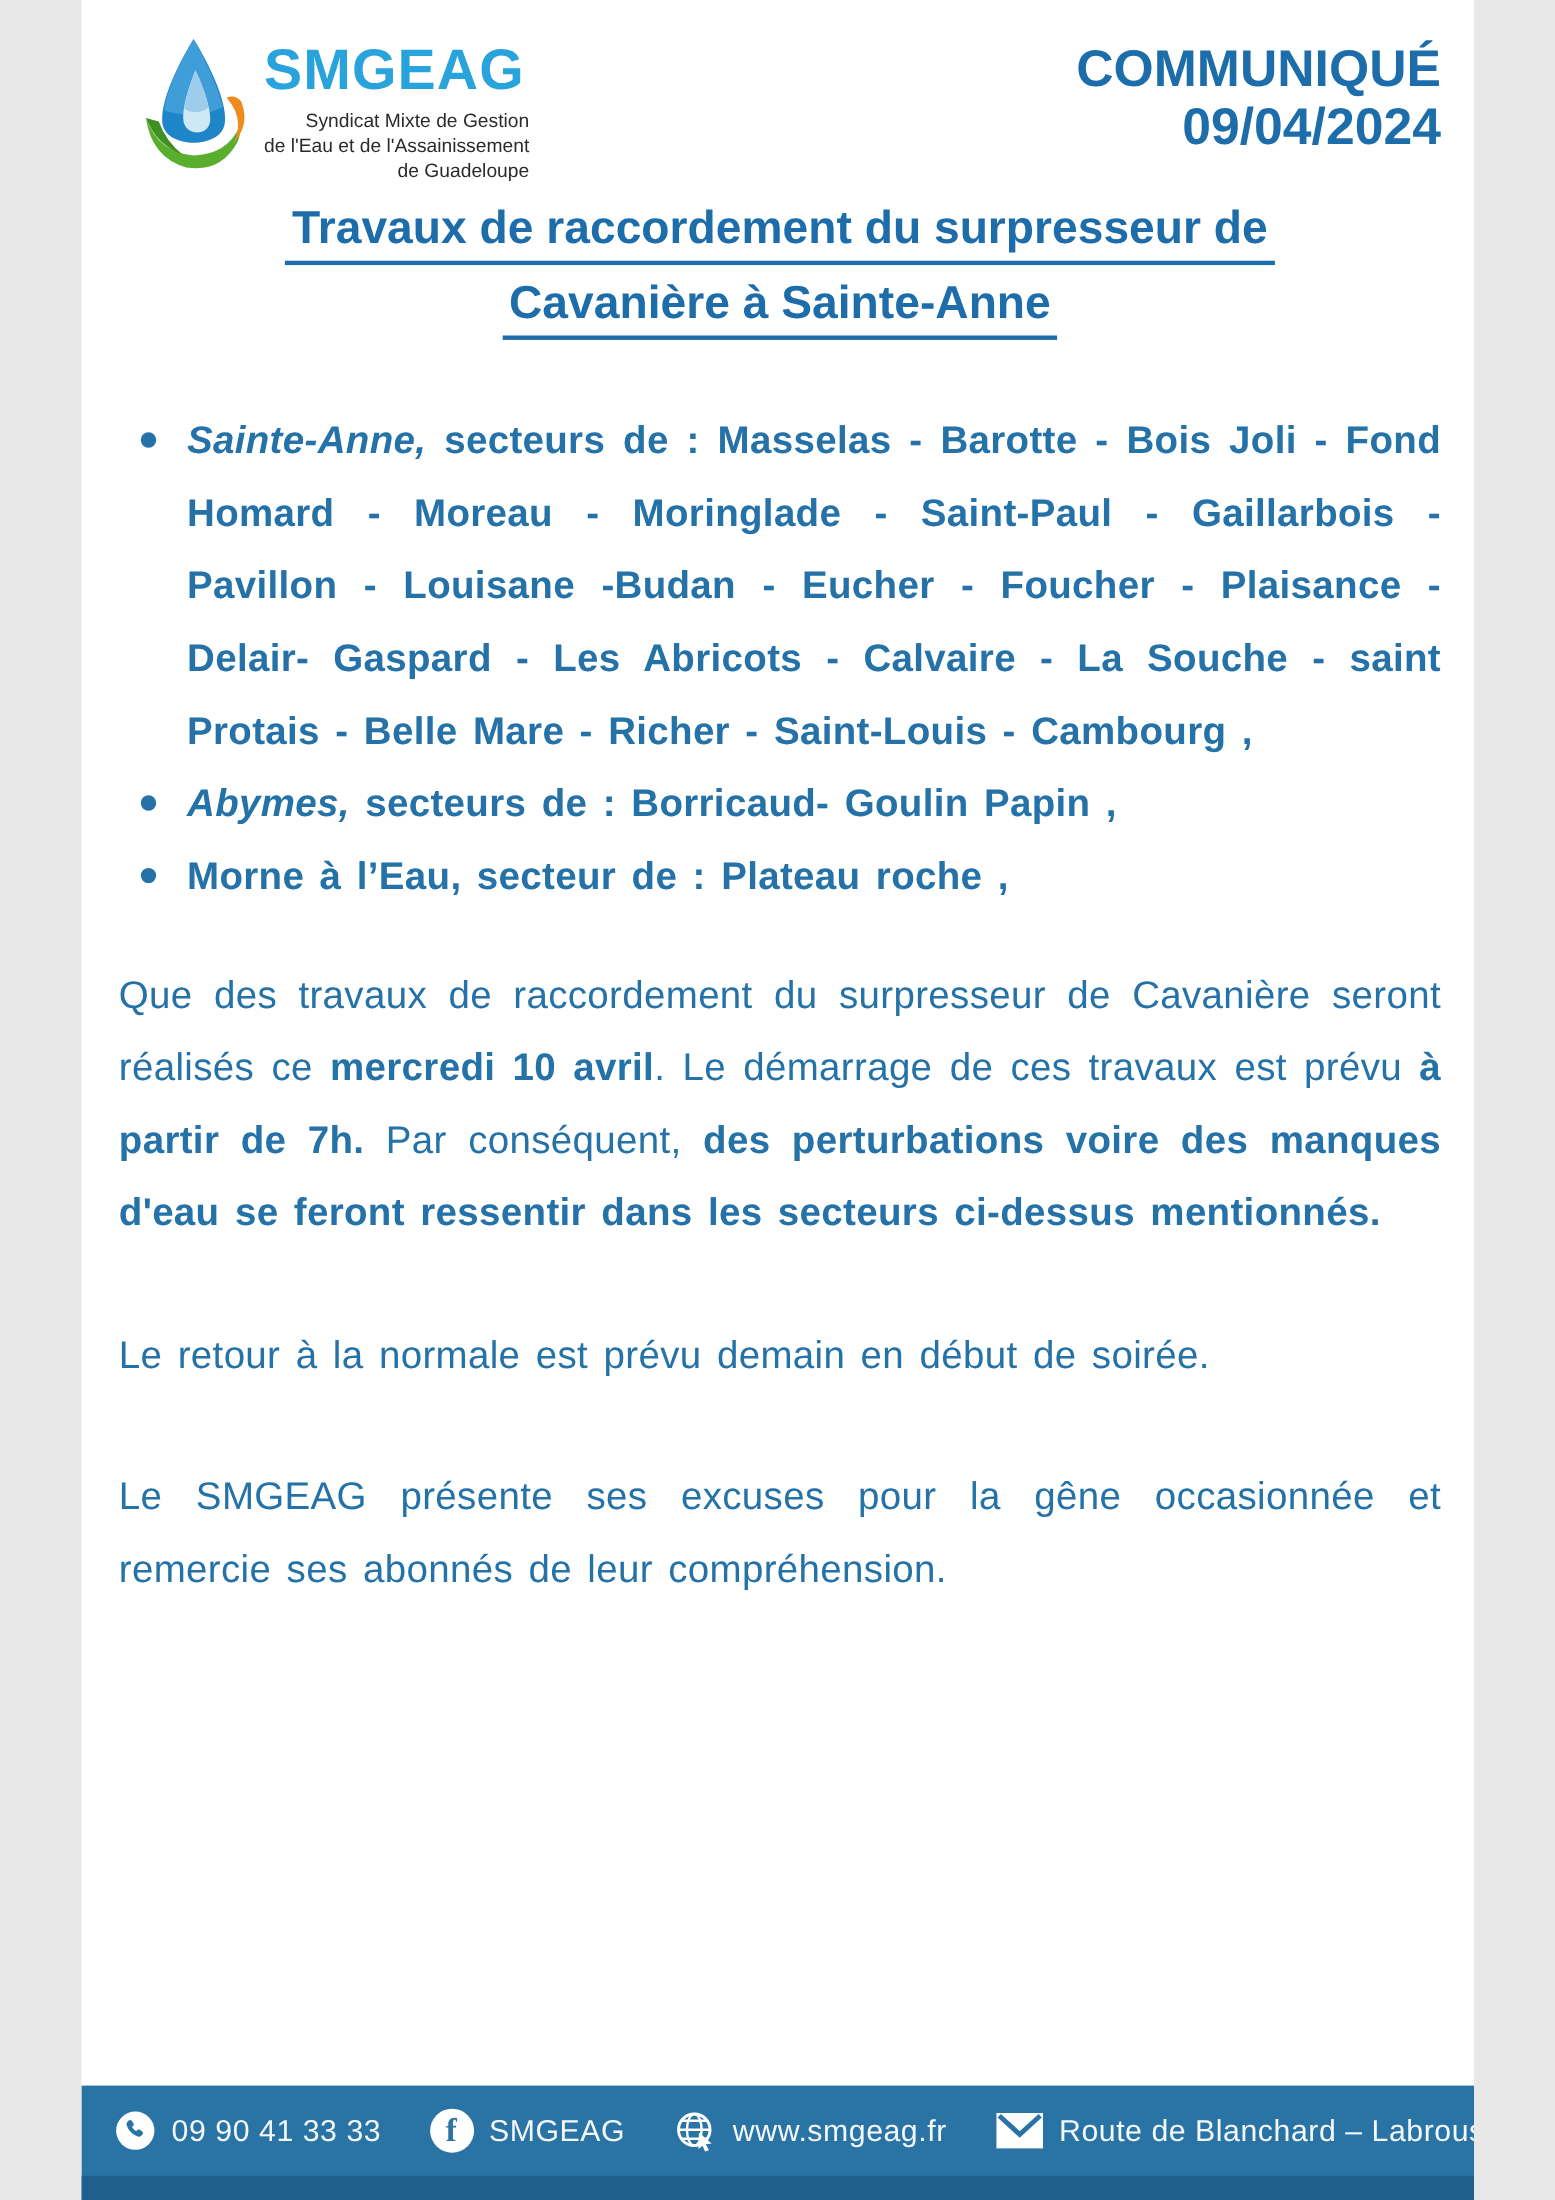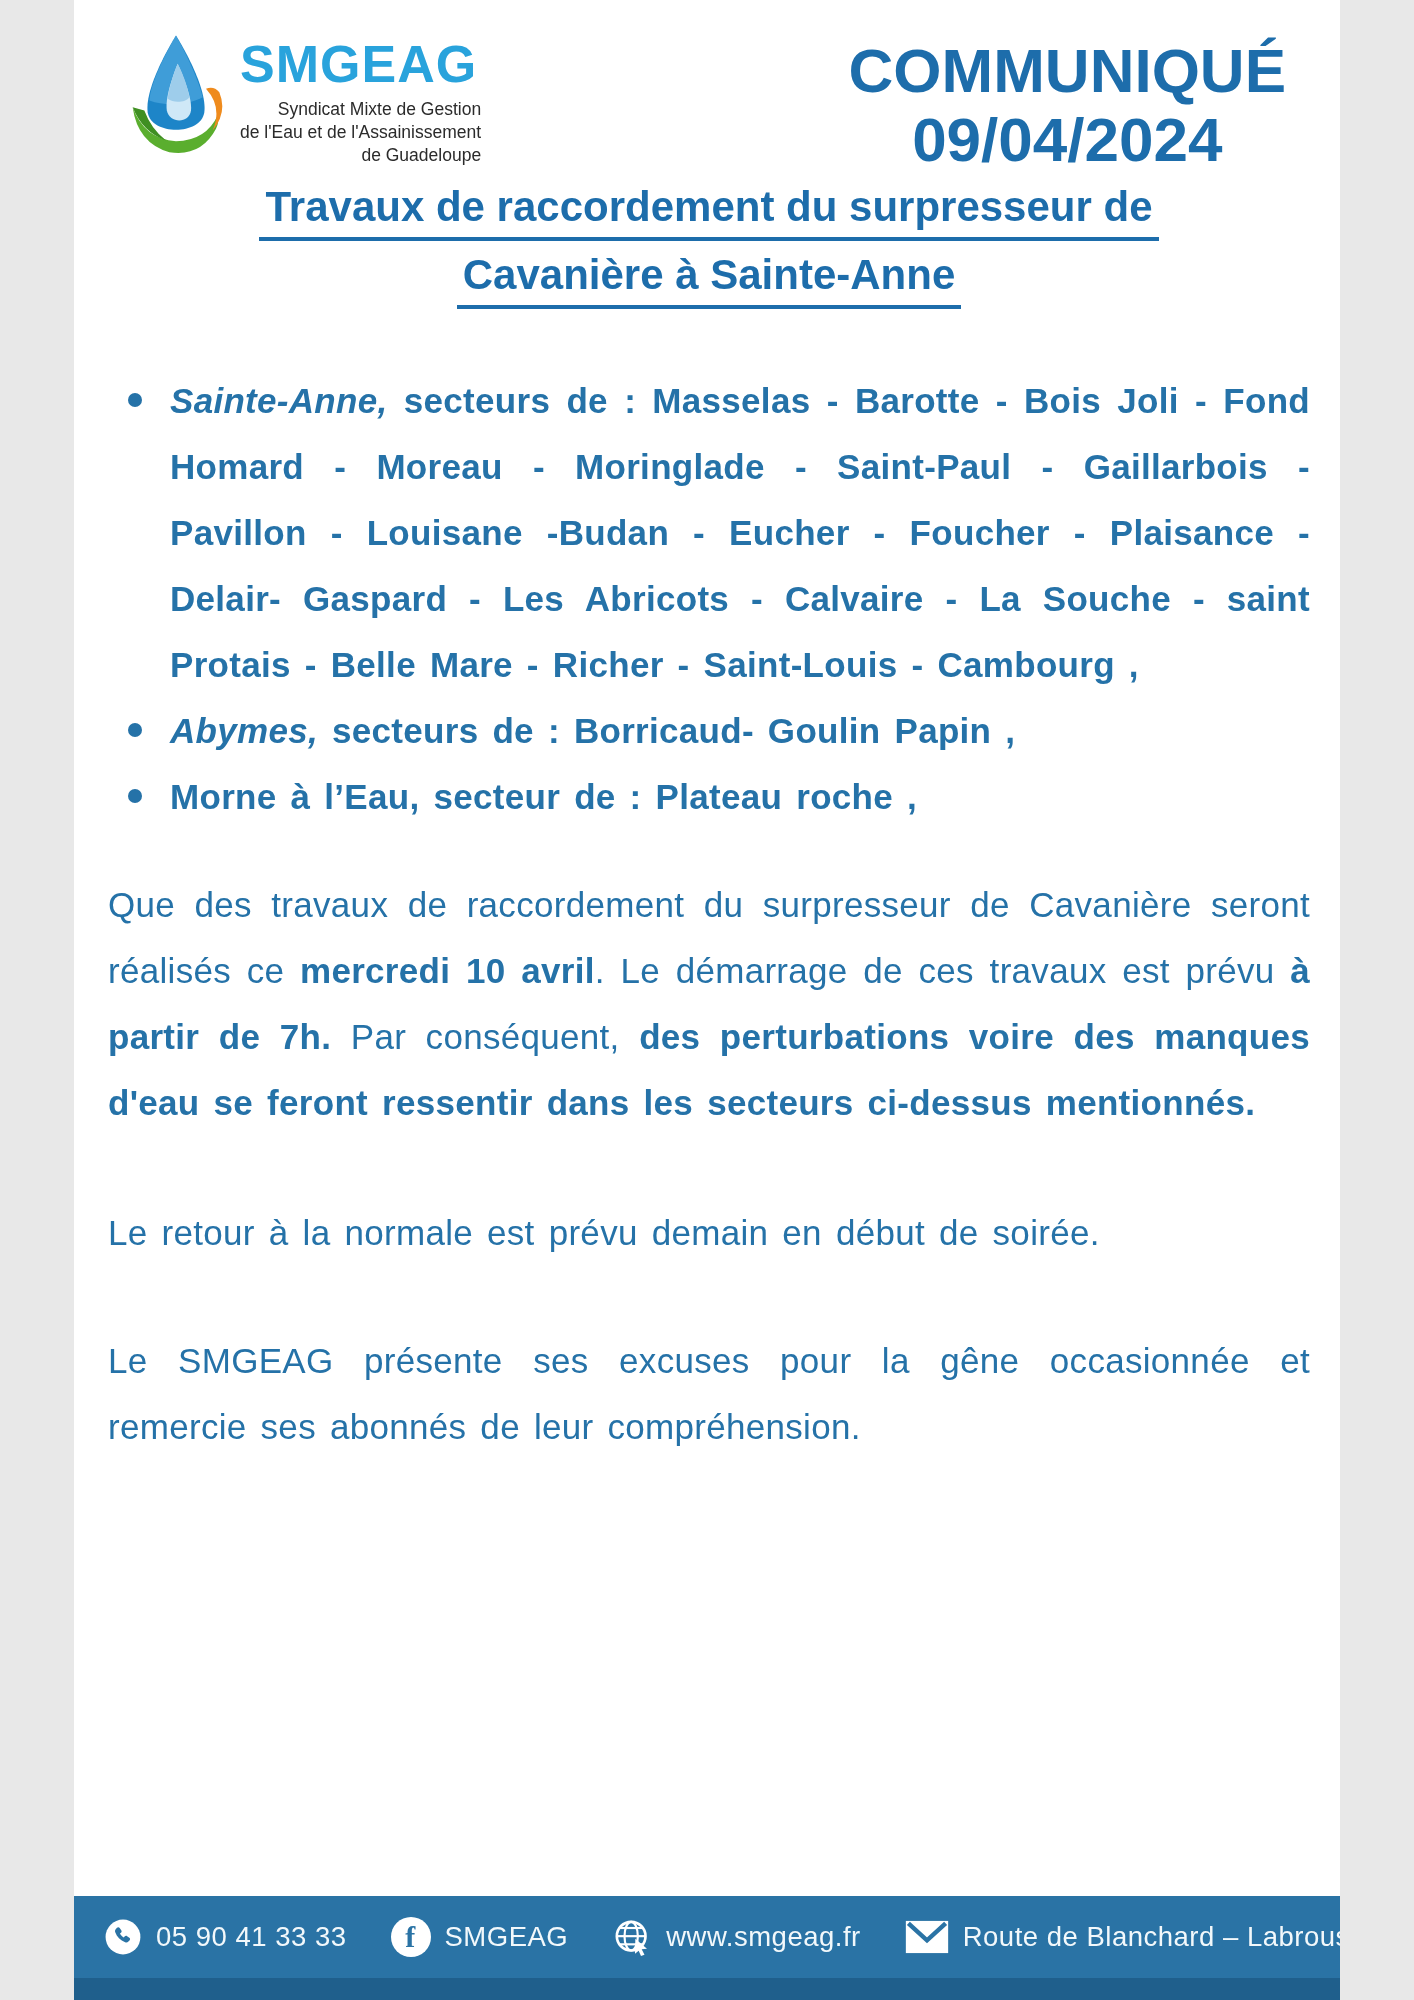--- a/index.html
+++ b/index.html
@@ -26,23 +26,23 @@
   .header{position:absolute;top:0;left:0;right:0;height:180px;}
   .logo-wrap{position:absolute;top:24px;left:52px;display:flex;align-items:flex-start;}
   .logo-mark{width:100px;height:138px;flex:0 0 auto;}
   .logo-text{margin-left:14px;padding-top:14px;}
   .logo-name{
     font-size:52px;font-weight:bold;letter-spacing:1px;
     color:var(--logo-blue);line-height:1;
   }
   .logo-sub{margin-top:8px;font-size:17.5px;line-height:1.3;color:var(--logo-dark);text-align:right;}
   .communique{
-    position:absolute;top:36px;right:54px;text-align:center;
+    position:absolute;top:36px;right:30px;text-align:right;
     color:var(--title-blue);font-weight:bold;line-height:1.12;
-    font-size:62px;letter-spacing:0px;
+    font-size:47px;letter-spacing:0px;
   }
 
   
   .content{position:absolute;top:186px;left:34px;right:30px;}
   .doc-title{text-align:center;color:var(--title-blue);font-weight:bold;font-size:42px;line-height:1;}
   .doc-title .t-line{
     display:inline-block;
     border-bottom:4px solid var(--title-blue);
     padding:0 6px 9px 6px;
     margin-bottom:13px;
@@ -141,21 +141,21 @@
 
   <div class="footer">
 
     <div class="f-item">
       <span class="f-icon">
         <svg width="38" height="38" viewBox="0 0 24 24" aria-hidden="true">
           <circle cx="12" cy="12" r="11" fill="#ffffff"></circle>
           <path d="M8.2,6.2 c0.5,-0.5 1.3,-0.5 1.7,0.1 l1,1.4 c0.4,0.5 0.3,1.2 -0.2,1.6 l-0.6,0.5 c0.5,1.1 1.4,2 2.4,2.5 l0.5,-0.6 c0.4,-0.5 1.1,-0.6 1.6,-0.2 l1.4,1 c0.6,0.4 0.6,1.2 0.1,1.7 l-0.7,0.7 c-0.5,0.5 -1.3,0.7 -2,0.4 c-3.1,-1.2 -5.3,-3.4 -6.3,-6.3 c-0.3,-0.7 -0.1,-1.5 0.4,-2 Z" fill="#2a73a5"></path>
         </svg>
       </span>
-      <span>05 90 41 33 33</span>
+      <span>09 90 41 33 33</span>
     </div>
 
     <div class="f-item">
       <span class="f-icon fb-circle">f</span>
       <span>SMGEAG</span>
     </div>
 
     <div class="f-item">
       <span class="f-icon">
         <svg width="40" height="40" viewBox="0 0 24 24" aria-hidden="true">

